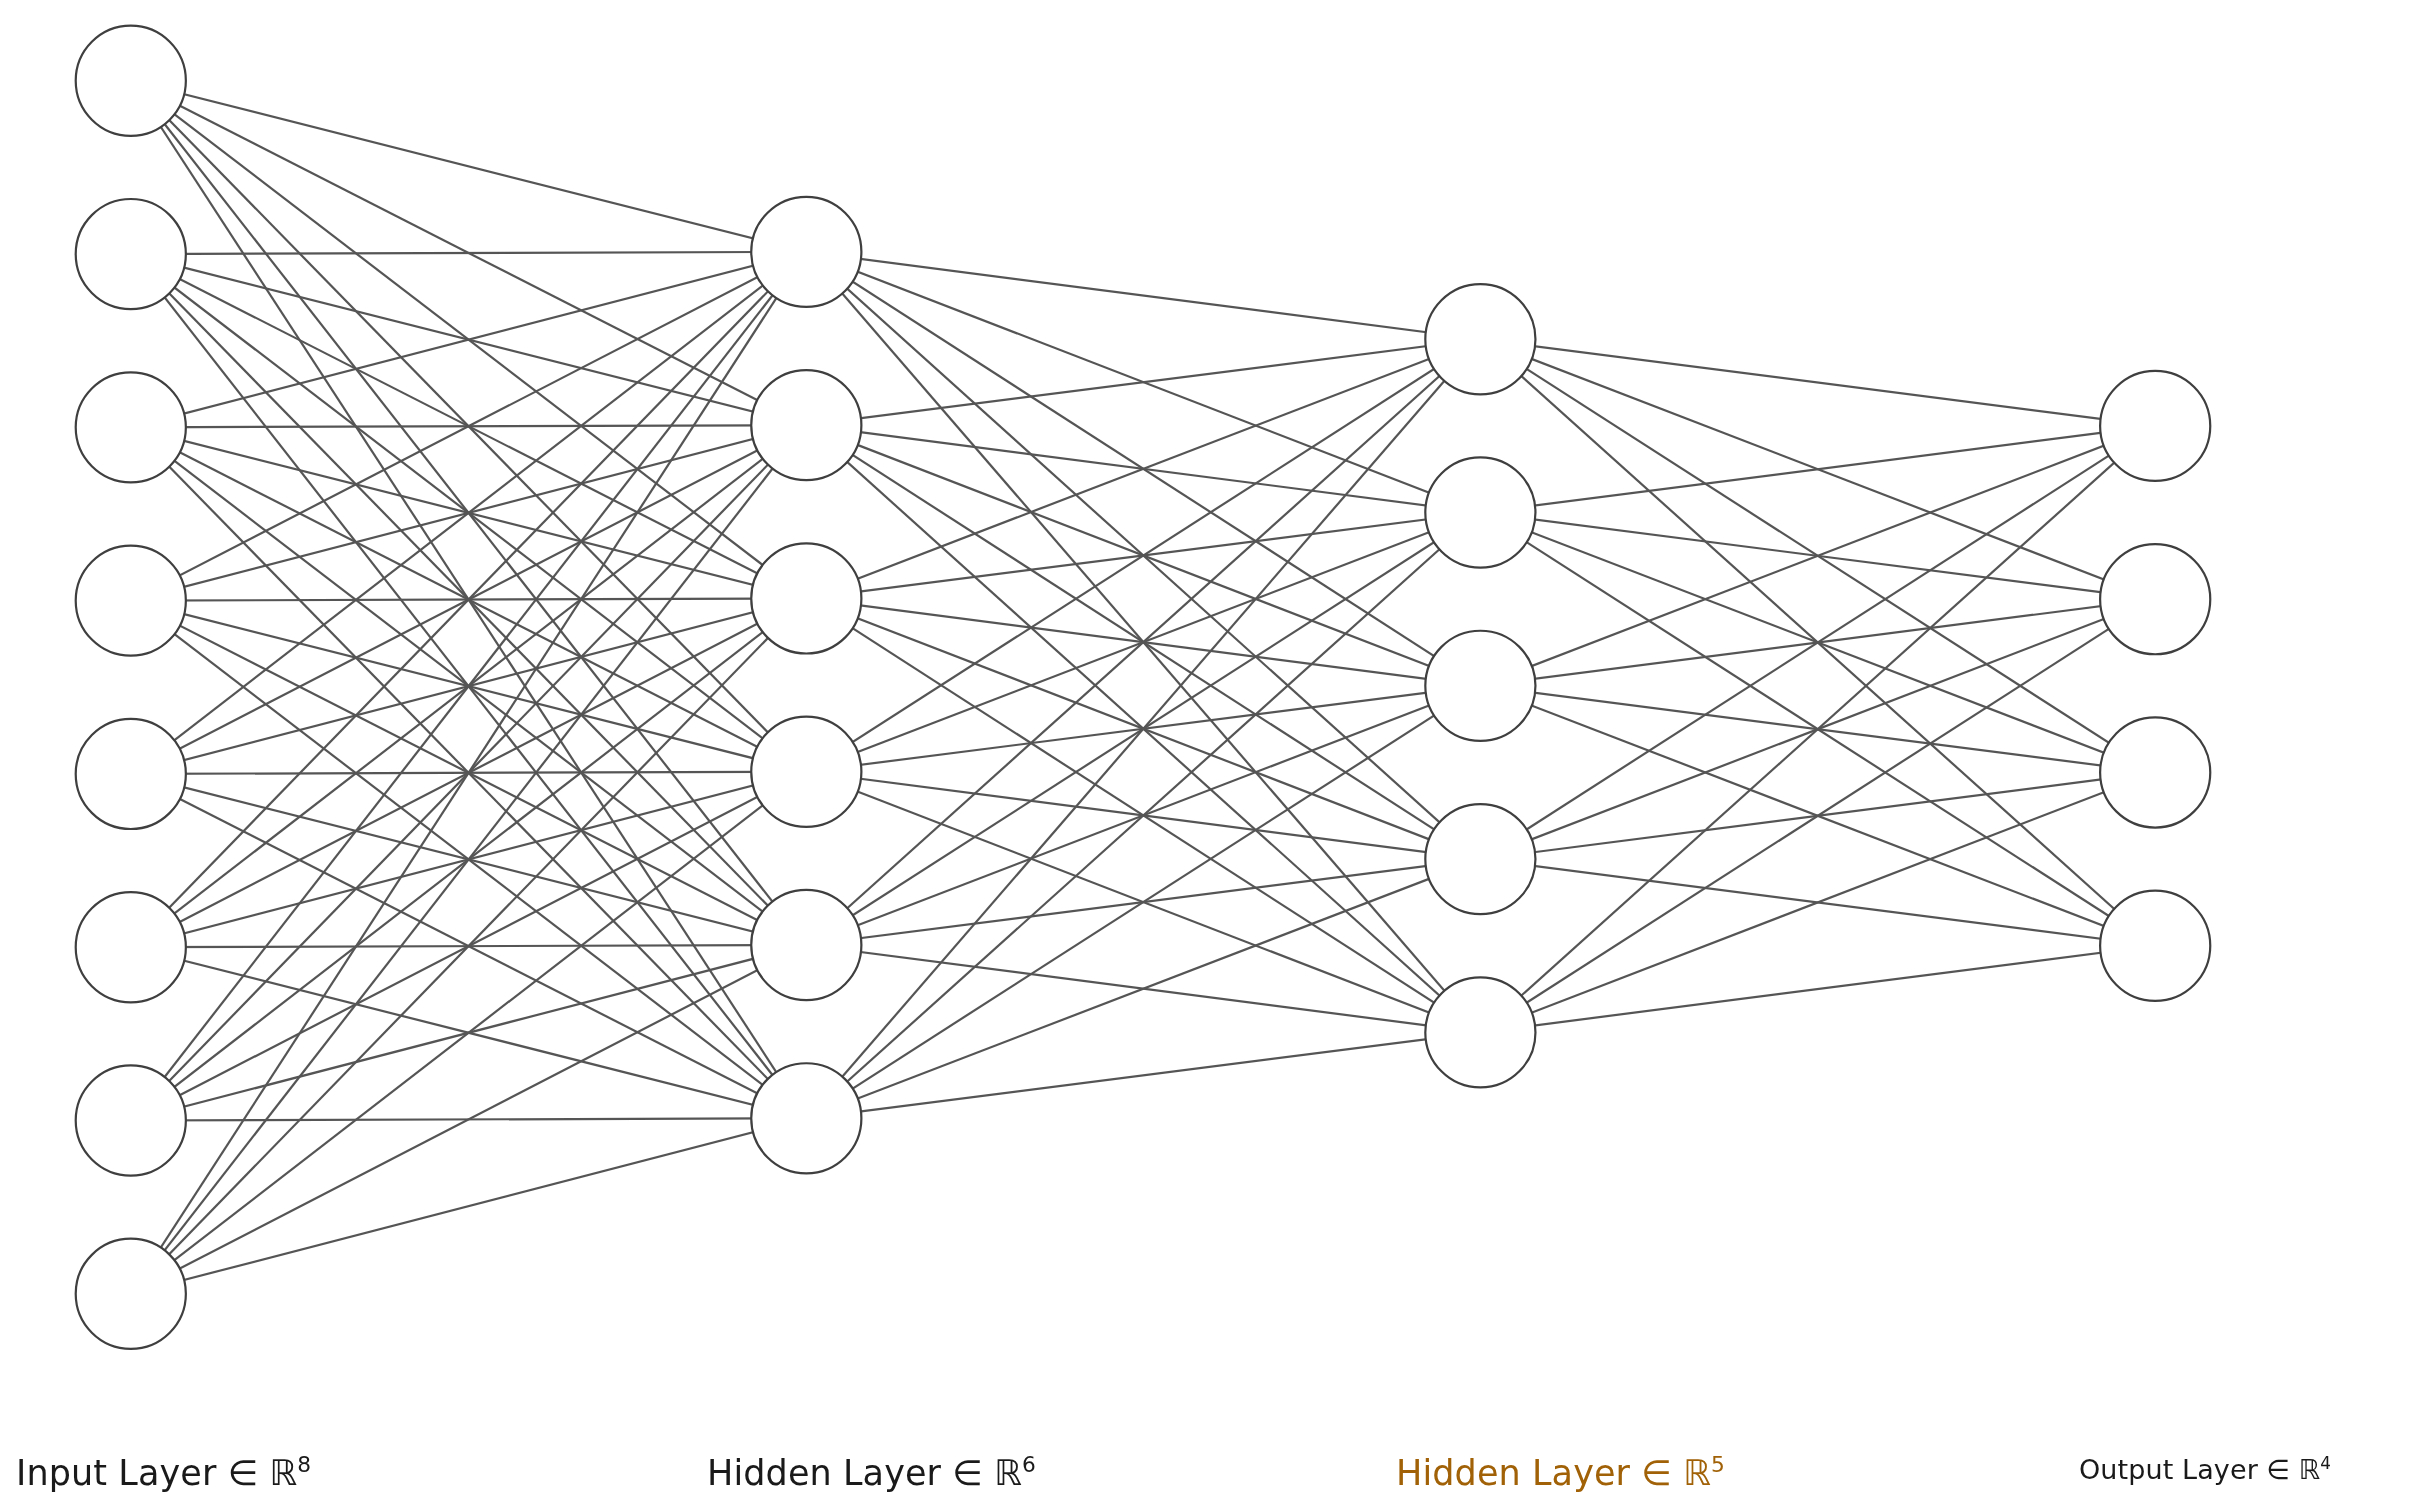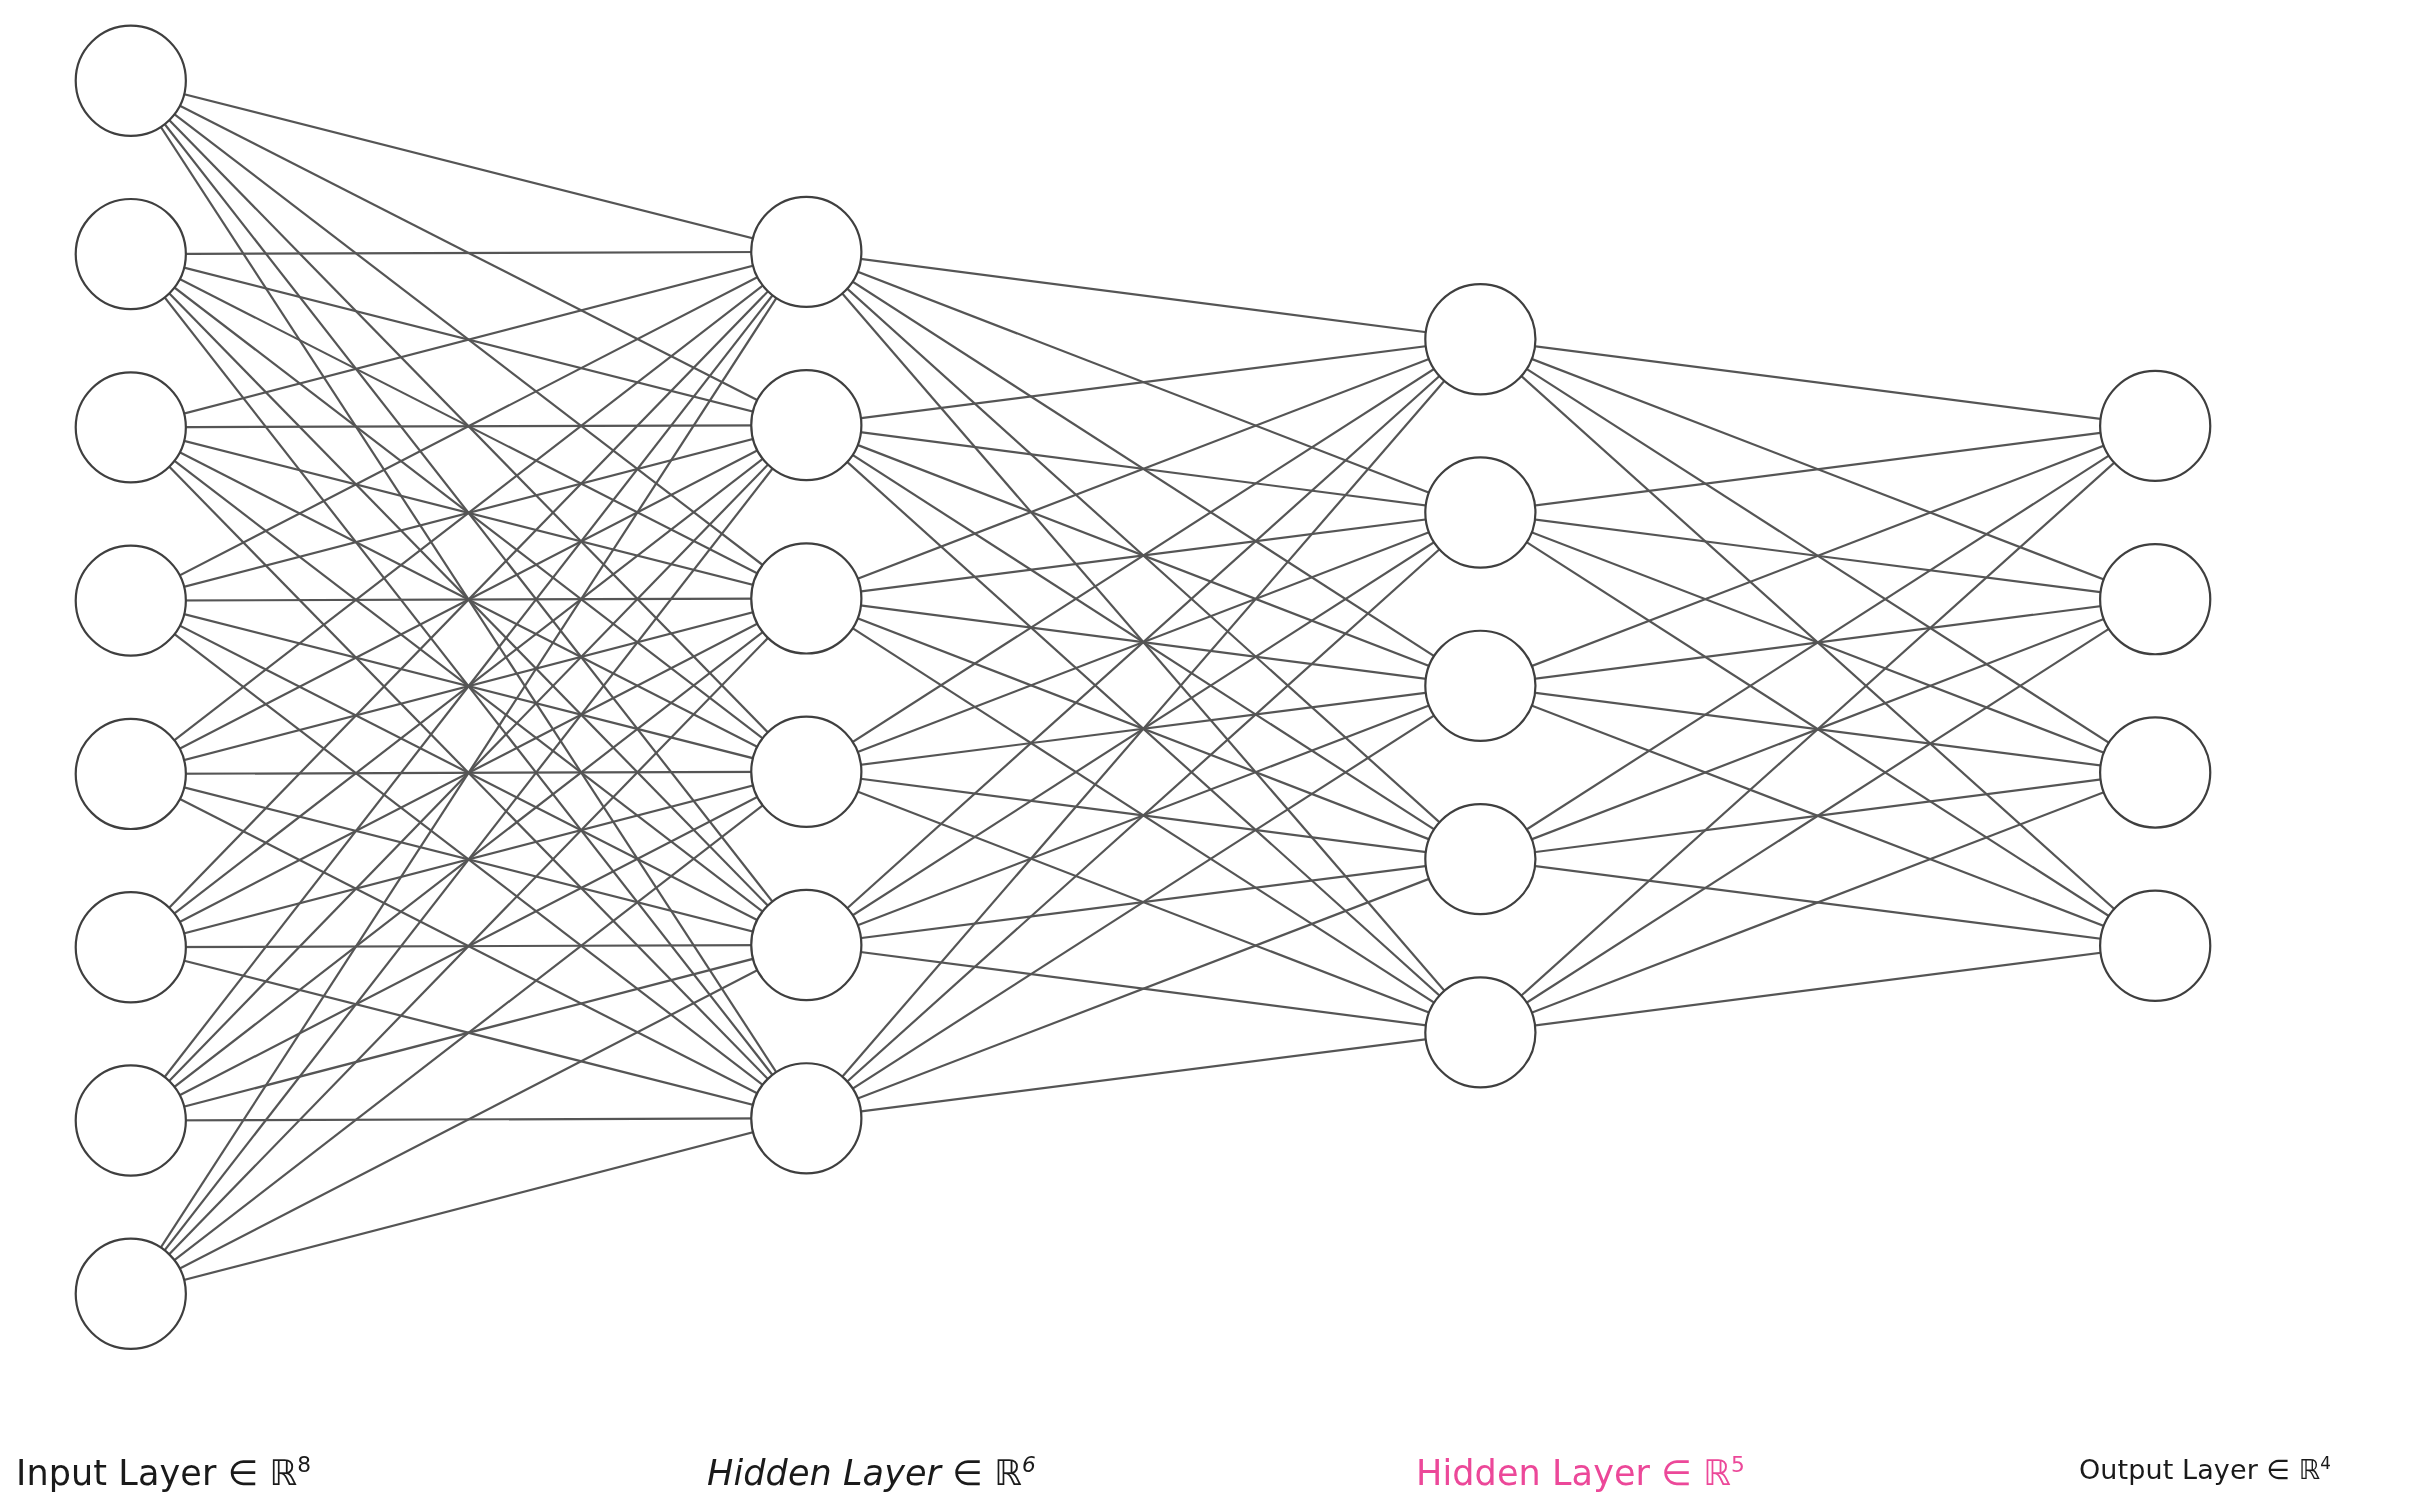--- a/index.html
+++ b/index.html
@@ -175,25 +175,25 @@
         <circle cx="2935" cy="816" r="75" fill="#ffffff" stroke="#3f3f3f" stroke-width="3"></circle>
         <circle cx="2935" cy="1052" r="75" fill="#ffffff" stroke="#3f3f3f" stroke-width="3"></circle>
         <circle cx="2935" cy="1288" r="75" fill="#ffffff" stroke="#3f3f3f" stroke-width="3"></circle>
       </g>
   </svg>
 
   <div class="layer-label" id="label-input" style="left: 16px; top: 1456px; font-size: 35px; color: rgb(26, 26, 26);">
     <span>Input Layer </span><span class="blackboard-r">∈ ℝ</span><sup>8</sup>
   </div>
 
-  <div class="layer-label" id="label-hidden1" style="left: 707px; top: 1456px; font-size: 35px; color: rgb(26, 26, 26); font-style: italic;">
+  <div class="layer-label" id="label-hidden1" style="left: 707px; top: 1456px; font-size: 35px; color: rgb(26, 26, 26);">
     <span>Hidden Layer </span><span class="blackboard-r">∈ ℝ</span><sup>6</sup>
   </div>
 
-  <div class="layer-label" id="label-hidden2" style="left: 1396px; top: 1456px; font-size: 35px; color: #ec4899; margin-left: 20px;">
+  <div class="layer-label" id="label-hidden2" style="left: 1396px; top: 1456px; font-size: 35px; color: #a16207;">
     <span>Hidden Layer </span><span class="blackboard-r">∈ ℝ</span><sup>5</sup>
   </div>
 
   <div class="layer-label" id="label-output" style="left: 2079px; top: 1456px; font-size: 27px; color: rgb(26, 26, 26);">
     <span>Output Layer </span><span class="blackboard-r">∈ ℝ</span><sup>4</sup>
   </div>
 
 </div>
 
 

